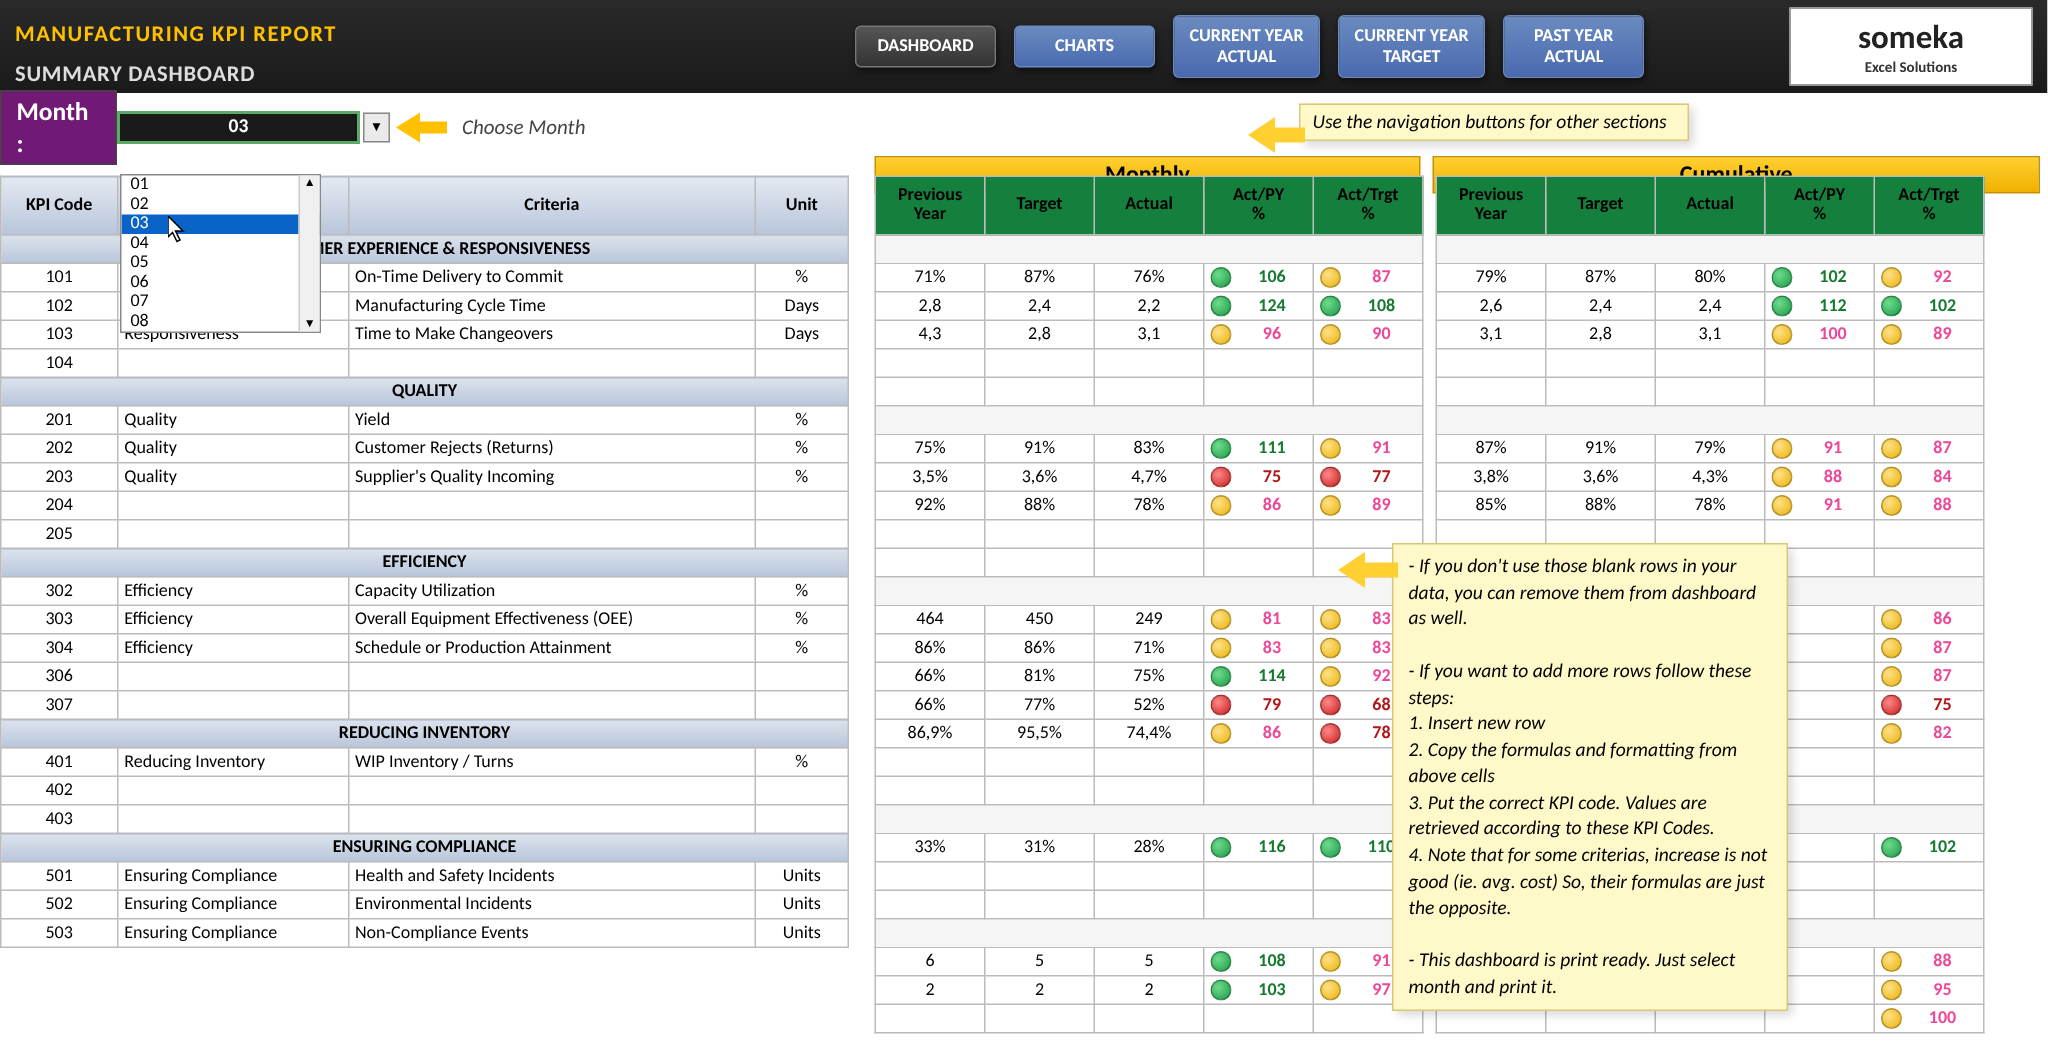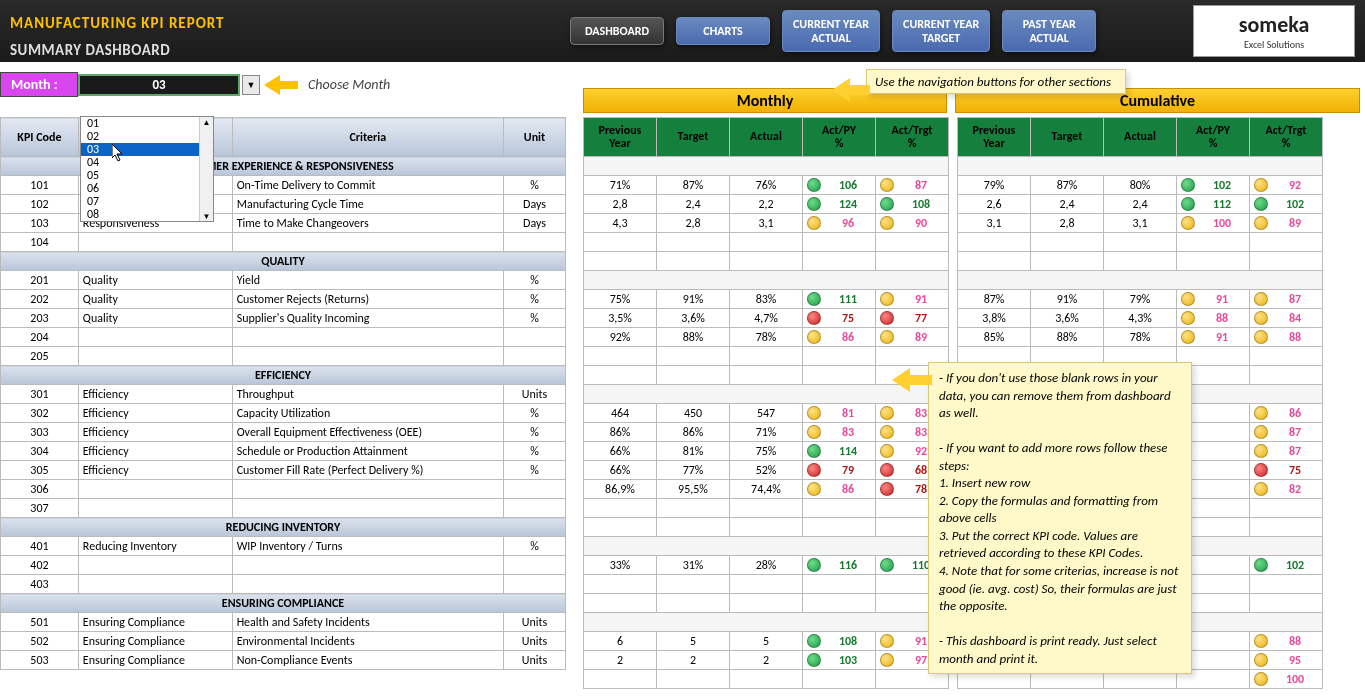--- a/index.html
+++ b/index.html
@@ -7,42 +7,42 @@
 
 .header { background: linear-gradient(180deg, #2a2a2a 0%, #1a1a1a 100%); height: 62px; color: #f0f0f0; display: flex; align-items: center; padding: 0 10px; }
 .header-left { flex: 0 0 560px; }
 .header-title { color: #ffc000; font-weight: bold; font-size: 15px; letter-spacing: 1px; margin-top: 10px; }
 .header-sub { color: #ddd; font-size: 15px; font-weight: bold; letter-spacing: 0.5px; margin-top: 9px; }
 .nav-btns { display: flex; gap: 12px; align-items: center; }
 .nav-btn { border-radius: 4px; padding: 6px 10px; font-weight: bold; font-size: 12px; color: #fff; text-align: center; min-width: 94px; box-shadow: 1px 2px 5px rgba(0,0,0,0.5); cursor: pointer; border: 1px solid #6a8abf; background: linear-gradient(180deg,#6a8abf,#4a6ab0); line-height: 1.2; }
 .nav-btn.active { background: linear-gradient(180deg,#555,#333); border: 1px solid #777; }
 .logo { margin-left: auto; background: #fff; height: 52px; width: 162px; display: flex; flex-direction: column; align-items: center; justify-content: center; border: 1px solid #999; }
 .logo-text { font-size: 22px; font-weight: bold; color: #222; }
-.logo-sub { font-size: 10px; color: #333; }
+.logo-sub { font-size: 10px; color: #333; font-weight: bold; }
 
 .toolbar { display: flex; align-items: center; height: 35px; padding-top: 10px; }
-.month-lbl { background: #d946ef; color: #fff; font-weight: bold; padding: 3px 10px; border: 1px solid #444; width: 78px; font-size: 14px; }
+.month-lbl { background: #701a75; color: #fff; font-weight: bold; padding: 3px 10px; border: 1px solid #444; width: 78px; font-size: 17px; }
 .month-box { position: relative; }
 .month-val { width: 162px; height: 22px; background: #1a1a1a; color: #fff; border: 2px solid #5ea868; text-align: center; font-weight: bold; font-size: 13px; display: flex; align-items: center; justify-content: center; }
 .dd-btn { position: absolute; left: 164px; top: 1px; width: 18px; height: 20px; background: #eaeaea; border: 1px solid #888; font-size: 9px; display: flex; align-items: center; justify-content: center; cursor: pointer; }
 .arrow-r { margin-left: 24px; color: #ffc000; font-size: 24px; display:flex; align-items:center; }
 .arrow-r::after { content:''; width:0;height:0;border-top:10px solid transparent;border-bottom:10px solid transparent;border-right:16px solid #ffc000; }
 .arrow-r::before { content:''; width:18px;height:8px;background:#ffc000; order:2; }
 .choose { font-style: italic; color: #444; margin-left: 10px; font-size: 14px; }
 
 .dropdown { position: absolute; left: 80px; top: 116px; width: 134px; background: #fff; border: 1px solid #888; z-index: 50; font-size: 12px; }
 .dropdown-inner { max-height: 110px; overflow: hidden; position: relative; }
 .dropdown-item { padding: 0 6px; height: 13px; line-height: 13px; cursor: pointer; }
 .dropdown-item.sel { background: #0a64c8; color: #fff; }
 .scrollbar { position: absolute; right: 0; top: 0; bottom: 0; width: 14px; background: #f0f0f0; border-left: 1px solid #ccc; }
 .scrollbar::before { content: '▲'; position: absolute; top: 0; font-size: 8px; width: 100%; text-align: center; }
 .scrollbar::after { content: '▼'; position: absolute; bottom: 0; font-size: 8px; width: 100%; text-align: center; }
 .cursor { position: absolute; z-index: 60; }
 
-.tabs { position: absolute; top: 88px; left: 583px; display: flex; gap: 8px; }
+.tabs { position: absolute; top: 104px; left: 583px; display: flex; gap: 8px; }
 .tab { height: 25px; display: flex; align-items: center; justify-content: center; font-weight: bold; font-size: 16px; background: linear-gradient(180deg,#ffd030,#f0b000); border: 1px solid #c89000; }
 .tab.m { width: 364px; }
 .tab.c { width: 405px; }
 
 .grid { position: absolute; top: 117px; left: 0; right: 0; }
 table { border-collapse: collapse; font-size: 12px; }
 th, td { border: 1px solid #bbb; height: 19px; padding: 0 4px; }
 .left-tbl { position: absolute; left: 0; width: 566px; }
 .left-tbl col.c1 { width: 78px; } .left-tbl col.c2 { width: 154px; } .left-tbl col.c3 { width: 272px; } .left-tbl col.c4 { width: 62px; }
 .left-tbl th { background: linear-gradient(180deg,#e3e9f1,#b8c5da); font-weight: bold; text-align: center; height: 39px; }
@@ -216,47 +216,35 @@
         <tr>
           <td class="code">205</td>
           <td></td>
           <td></td>
           <td class="unit"></td>
         </tr>
         <tr>
           <td class="sect" colspan="4">EFFICIENCY</td>
         </tr>
         <tr>
-          <td class="code">301</td>
-          <td>Efficiency</td>
-          <td>Throughput</td>
-          <td class="unit">Units</td>
-        </tr>
-        <tr>
           <td class="code">302</td>
           <td>Efficiency</td>
           <td>Capacity Utilization</td>
           <td class="unit">%</td>
         </tr>
         <tr>
           <td class="code">303</td>
           <td>Efficiency</td>
           <td>Overall Equipment Effectiveness (OEE)</td>
           <td class="unit">%</td>
         </tr>
         <tr>
           <td class="code">304</td>
           <td>Efficiency</td>
           <td>Schedule or Production Attainment</td>
-          <td class="unit">%</td>
-        </tr>
-        <tr>
-          <td class="code">305</td>
-          <td>Efficiency</td>
-          <td>Customer Fill Rate (Perfect Delivery %)</td>
           <td class="unit">%</td>
         </tr>
         <tr>
           <td class="code">306</td>
           <td></td>
           <td></td>
           <td class="unit"></td>
         </tr>
         <tr>
           <td class="code">307</td>
@@ -402,21 +390,21 @@
             <td></td>
             <td></td>
             <td></td>
           </tr>
           <tr class="sect-blank">
             <td colspan="5"></td>
           </tr>
           <tr>
             <td>464</td>
             <td>450</td>
-            <td>547</td>
+            <td>249</td>
             <td class="pct"><span class="ind iy"></span><span class="vy">81</span></td>
             <td class="pct"><span class="ind iy"></span><span class="vy">83</span></td>
           </tr>
           <tr>
             <td>86%</td>
             <td>86%</td>
             <td>71%</td>
             <td class="pct"><span class="ind iy"></span><span class="vy">83</span></td>
             <td class="pct"><span class="ind iy"></span><span class="vy">83</span></td>
           </tr>

